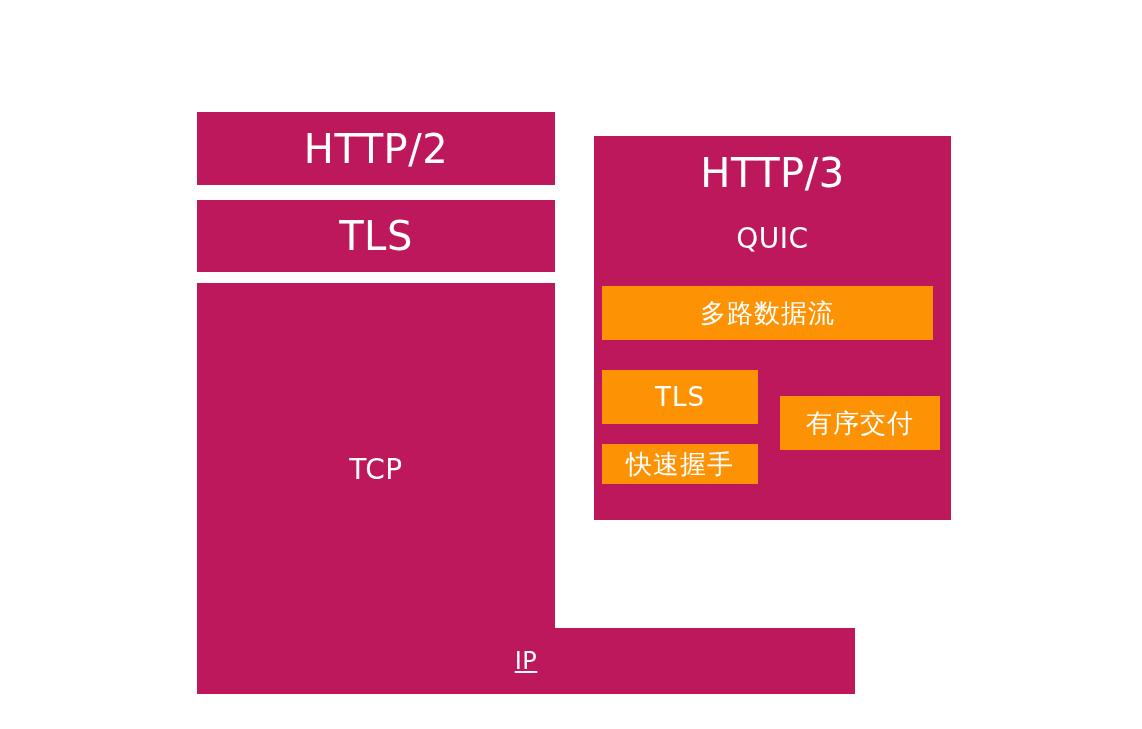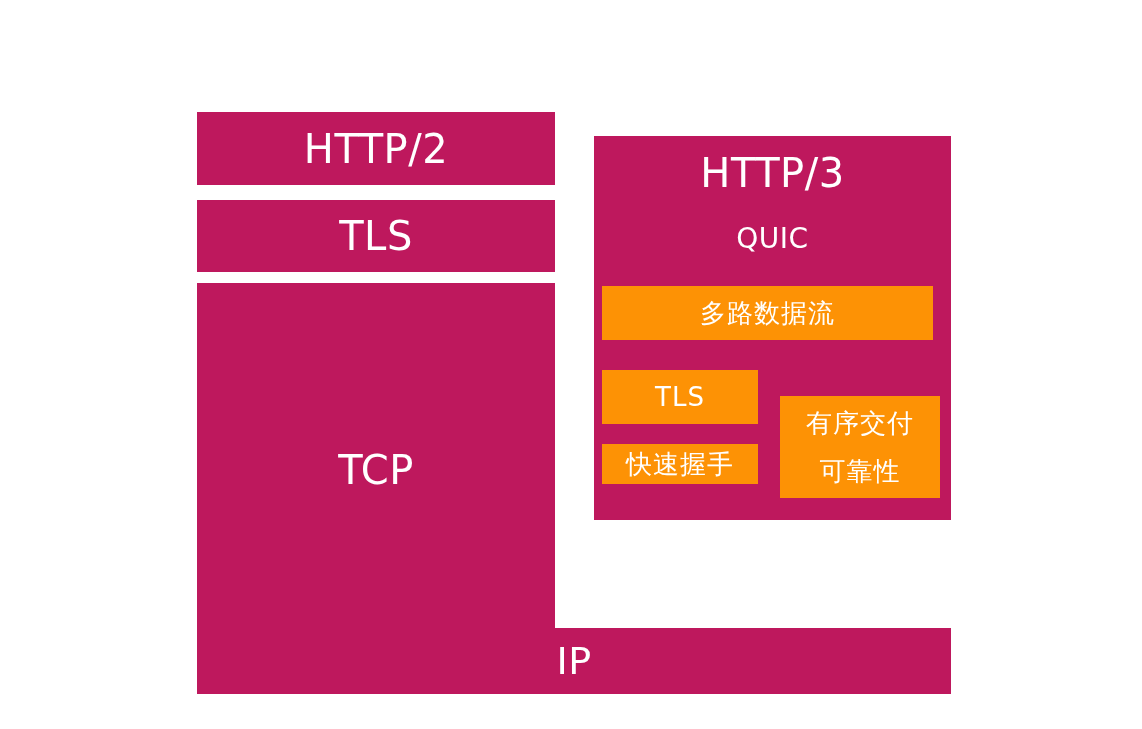--- a/index.html
+++ b/index.html
@@ -60,21 +60,21 @@
     width: 358px;
     height: 72px;
     font-size: 40px;
   }
 
   #block-tcp {
     left: 197px;
     top: 283px;
     width: 358px;
     height: 374px;
-    font-size: 40px;
+    font-size: 28px;
   }
 
   
   #block-http3 {
     left: 594px;
     top: 112px;
     width: 357px;
     height: 73px;
     font-size: 40px;
     margin-top: 24px;
@@ -164,23 +164,24 @@
     top: 538px;
     width: 357px;
     height: 70px;
     font-size: 40px;
   }
 
   
   #block-ip {
     left: 197px;
     top: 628px;
-    width: 754px;
+    width: 658px;
     height: 66px;
-    font-size: 38px;
+    font-size: 24px;
+    text-decoration: underline;
   }
 </style>
 </head>
 <body>
 
 <div id="stack-diagram">
 
   <div class="block blue" id="block-http2">HTTP/2</div>
 
   <div class="block blue" id="block-tls-left">TLS</div>
@@ -196,21 +197,20 @@
     <div id="quic-features">
 
       <div class="feature orange" id="feature-multiplex">多路数据流</div>
 
       <div class="feature orange" id="feature-tls">TLS</div>
 
       <div class="feature orange" id="feature-ordered">有序交付</div>
 
       <div class="feature orange" id="feature-handshake">快速握手</div>
 
-      <div class="feature orange" id="feature-reliable">可靠性</div>
 
     </div>
   </div>
 
 
   <div class="block blue" id="block-ip">IP</div>
 
 </div>
 
 </body></html>

